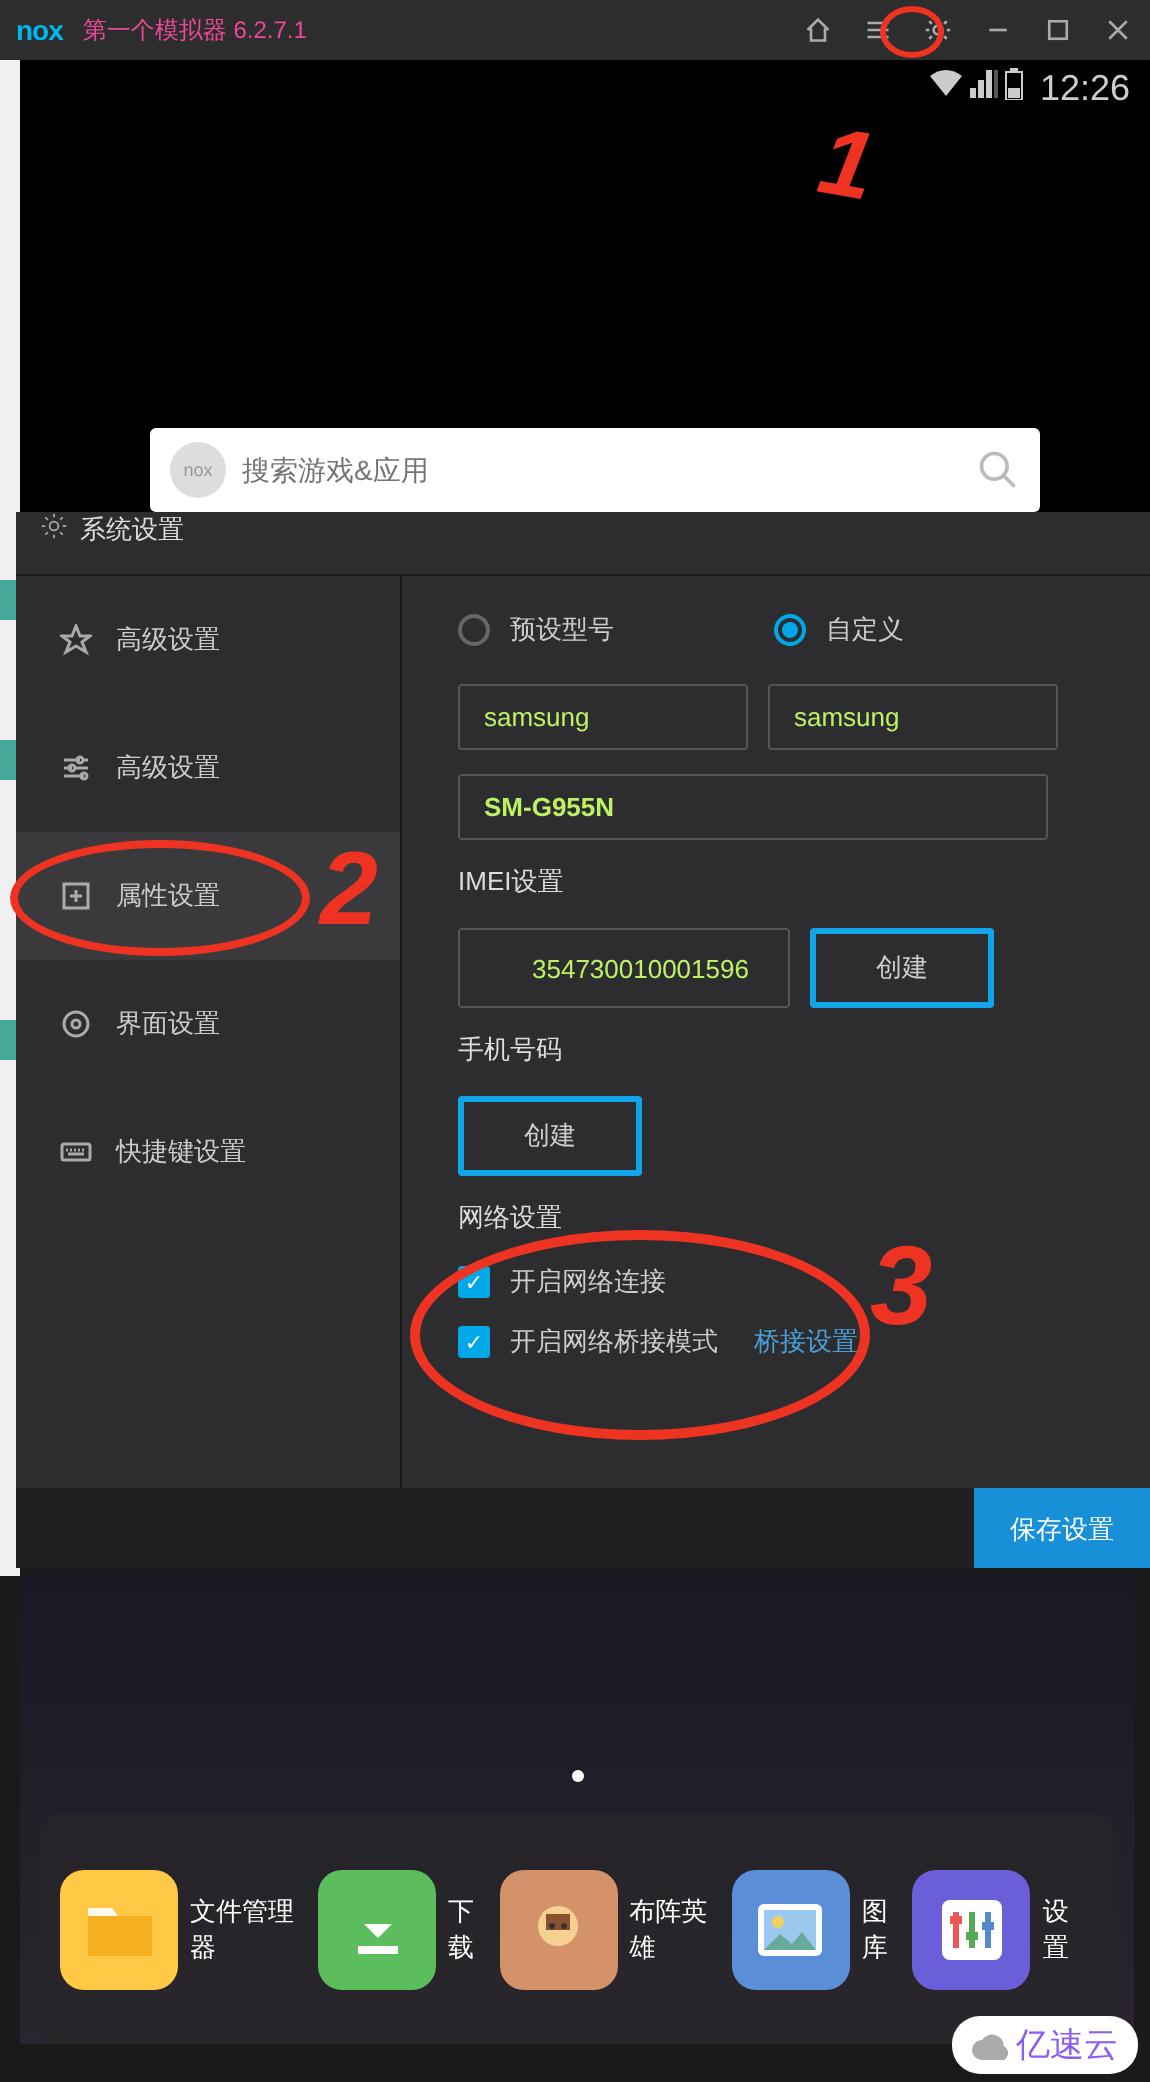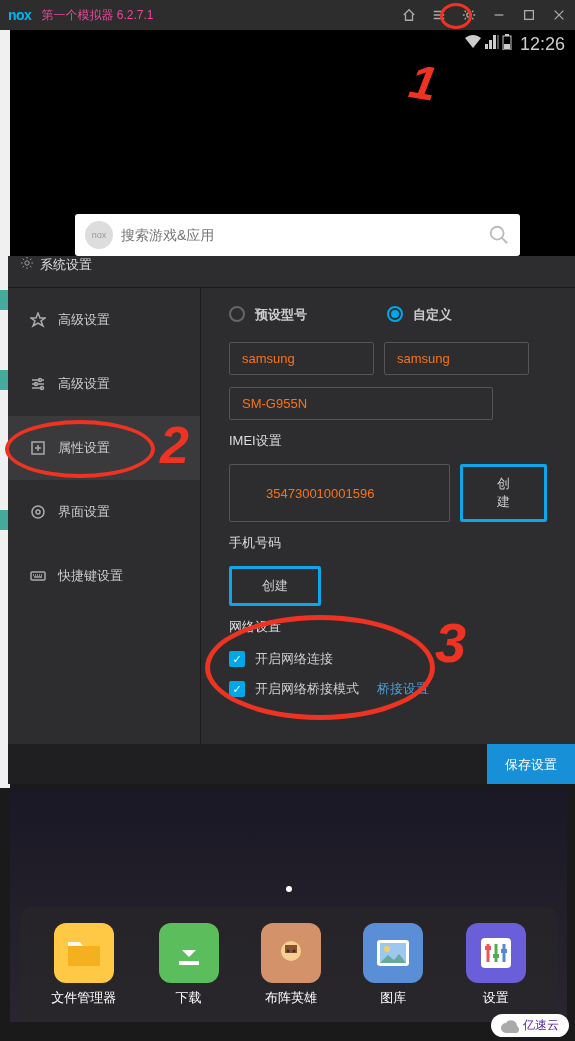--- a/index.html
+++ b/index.html
@@ -34,52 +34,52 @@
     
     .sidebar { width: 193px; border-right: 1px solid #1a1a1a; }
     .sidebar-item { height: 64px; display: flex; align-items: center; padding: 0 22px; color: #ccc; font-size: 13px; cursor: pointer; gap: 12px; }
     .sidebar-item.active { background: #3a3a3d; }
     .sidebar-item svg { width: 16px; height: 16px; stroke: #aaa; fill: none; stroke-width: 1.5; }
     
     
     .content { flex: 1; padding: 18px 28px; color: #ccc; overflow: hidden; }
     .section-label { font-size: 13px; color: #ddd; margin-bottom: 14px; }
     .radio-row { display: flex; gap: 80px; margin-bottom: 18px; }
-    .radio-opt { display: flex; gap: 10px; font-size: 13px; cursor: pointer; font-weight: bold; }
+    .radio-opt { display: flex; align-items: center; gap: 10px; font-size: 13px; cursor: pointer; }
     .radio-circle { width: 16px; height: 16px; border-radius: 50%; border: 2px solid #666; position: relative; }
     .radio-circle.checked { border-color: #00a8e8; }
     .radio-circle.checked::after { content: ''; position: absolute; top: 2px; left: 2px; width: 8px; height: 8px; background: #00a8e8; border-radius: 50%; }
     .input-row { display: flex; gap: 10px; margin-bottom: 12px; }
-    .text-input { background: #2d2d30; border: 1px solid #555; color: #f97316; padding: 8px 12px; font-size: 13px; border-radius: 2px; width: 145px; }
-    .text-input.wide { width: 264px; }
-    .text-input.med { width: 221px; padding-left: 36px; }
+    .text-input { background: #2d2d30; border: 1px solid #555; color: #bef264; padding: 8px 12px; font-size: 13px; border-radius: 2px; width: 145px; }
+    .text-input.wide { width: 295px; font-weight: bold; }
+    .text-input.med { width: 166px; padding-left: 36px; }
     .btn-create { background: #2d2d30; border: 3px solid #0ea5e9; color: #ccc; padding: 8px 30px; font-size: 13px; border-radius: 2px; cursor: pointer; }
     .checkbox-row { display: flex; align-items: center; gap: 10px; font-size: 13px; margin-bottom: 12px; cursor: pointer; }
     .checkbox { width: 16px; height: 16px; background: #00a8e8; border-radius: 2px; display: flex; align-items: center; justify-content: center; color: #fff; font-size: 11px; }
     .link-text { color: #4a9fd8; margin-left: 8px; cursor: pointer; }
     
     .dialog-footer { position: absolute; top: 744px; left: 8px; right: 0; height: 40px; background: #1f1f22; display: flex; justify-content: flex-end; align-items: center; padding-right: 0; }
     .btn-save { background: #1890d8; color: #fff; border: none; padding: 12px 18px; font-size: 13px; cursor: pointer; height: 100%; }
     
     
     .launcher { position: absolute; top: 788px; left: 10px; right: 8px; height: 234px; background: linear-gradient(180deg, #1a1825 0%, #2a2530 100%); }
     .page-dots { text-align: center; padding-top: 90px; }
     .page-dot { display: inline-block; width: 6px; height: 6px; background: #fff; border-radius: 50%; }
     .app-tray { position: absolute; bottom: 0; left: 10px; right: 10px; height: 115px; background: rgba(40,40,40,0.6); border-radius: 10px; display: flex; justify-content: space-around; align-items: center; padding: 0 10px; }
-    .app { display: flex; flex-direction: column; align-items: center; gap: 6px; cursor: pointer; }
+    .app { display: flex; flex-direction: row; align-items: center; gap: 6px; cursor: pointer; }
     .app-icon { width: 60px; height: 60px; border-radius: 12px; display: flex; align-items: center; justify-content: center; }
     .app-label { color: #fff; font-size: 13px; font-weight: 500; }
     .ic-file { background: #ffc845; }
     .ic-dl { background: #5cbd5c; }
     .ic-game { background: #d4926a; }
     .ic-gallery { background: #5a8fd8; }
     .ic-settings { background: #6a5fd8; }
     
     
-    .watermark { position: absolute; bottom: 4px; right: 6px; background: #fff; border-radius: 14px; padding: 3px 10px; font-size: 12px; color: #4c1d95; display: flex; align-items: center; gap: 4px; }
+    .watermark { position: absolute; bottom: 4px; right: 6px; background: #fff; border-radius: 14px; padding: 3px 10px; font-size: 17px; color: #8b5cf6; display: flex; align-items: center; gap: 4px; }
     
     
     .annotation { position: absolute; pointer-events: none; }
     .red-circle-1 { top: 3px; left: 440px; width: 32px; height: 26px; border: 3px solid #e32; border-radius: 50%; }
     .red-1 { top: 55px; left: 410px; color: #e32; font-size: 48px; font-style: italic; font-weight: bold; transform: rotate(10deg); }
     .red-circle-2 { top: 420px; left: 5px; width: 150px; height: 58px; border: 4px solid #e32; border-radius: 50%; }
     .red-2 { top: 415px; left: 160px; color: #e32; font-size: 52px; font-style: italic; font-weight: bold; }
     .red-circle-3 { top: 615px; left: 205px; width: 230px; height: 105px; border: 5px solid #e32; border-radius: 50%; }
     .red-3 { top: 610px; left: 435px; color: #e32; font-size: 56px; font-style: italic; font-weight: bold; }
     

